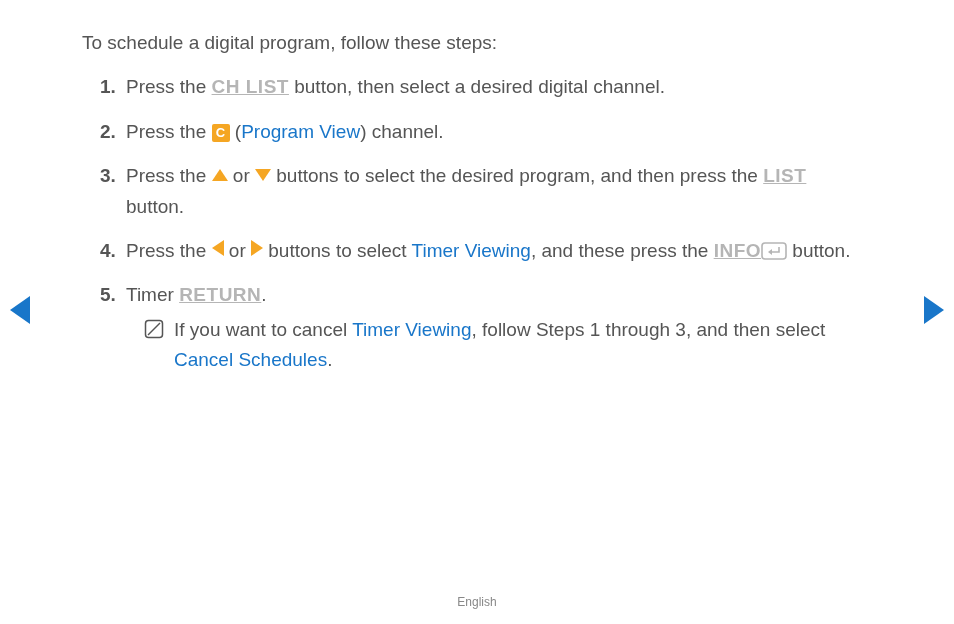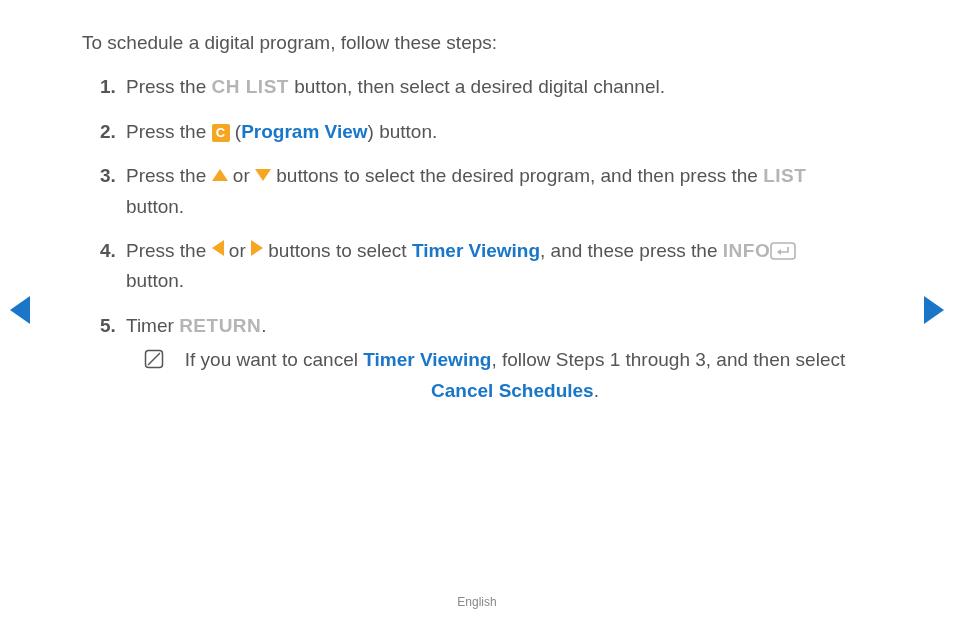--- a/index.html
+++ b/index.html
@@ -32,24 +32,25 @@
       color: #555;
       min-width: 26px;
     }
     .step-body {
       flex: 1;
     }
     .btn-label {
       font-weight: bold;
       color: #b5b5b5;
       letter-spacing: 0.5px;
+      text-decoration: underline;
     }
     .blue-link {
       color: #1976c9;
-      font-weight: bold;
+      font-weight: normal;
     }
     .c-badge {
       display: inline-block;
       background: #f5a623;
       color: #fff;
       font-weight: bold;
       font-size: 13px;
       width: 18px;
       height: 18px;
       text-align: center;
@@ -85,21 +86,20 @@
     }
     .enter-icon {
       display: inline-block;
       vertical-align: -3px;
     }
     .enter-icon svg { display: block; }
     .note {
       display: flex;
       margin-left: 18px;
       margin-top: 4px;
-      text-align: center;
     }
     .note-icon {
       display: inline-block;
       margin-right: 10px;
       margin-top: 4px;
     }
     .note-icon svg { display: block; }
     .note-body {
       flex: 1;
     }
@@ -141,21 +141,21 @@
     <li class="step">
       <span class="step-num">1.</span>
       <span class="step-body">
         <span>Press the </span><span class="btn-label">CH LIST</span><span> button, then select a desired digital channel.</span>
       </span>
     </li>
 
     <li class="step">
       <span class="step-num">2.</span>
       <span class="step-body">
-        <span>Press the </span><span class="c-badge">C</span><span> (</span><span class="blue-link">Program View</span><span>) button.</span>
+        <span>Press the </span><span class="c-badge">C</span><span> (</span><span class="blue-link">Program View</span><span>) channel.</span>
       </span>
     </li>
 
     <li class="step">
       <span class="step-num">3.</span>
       <span class="step-body">
         <span>Press the </span><span class="arrow-up"></span><span> or </span><span class="arrow-down"></span><span> buttons to select the desired program, and then press the </span><span class="btn-label">LIST</span><span> button.</span>
       </span>
     </li>
 

